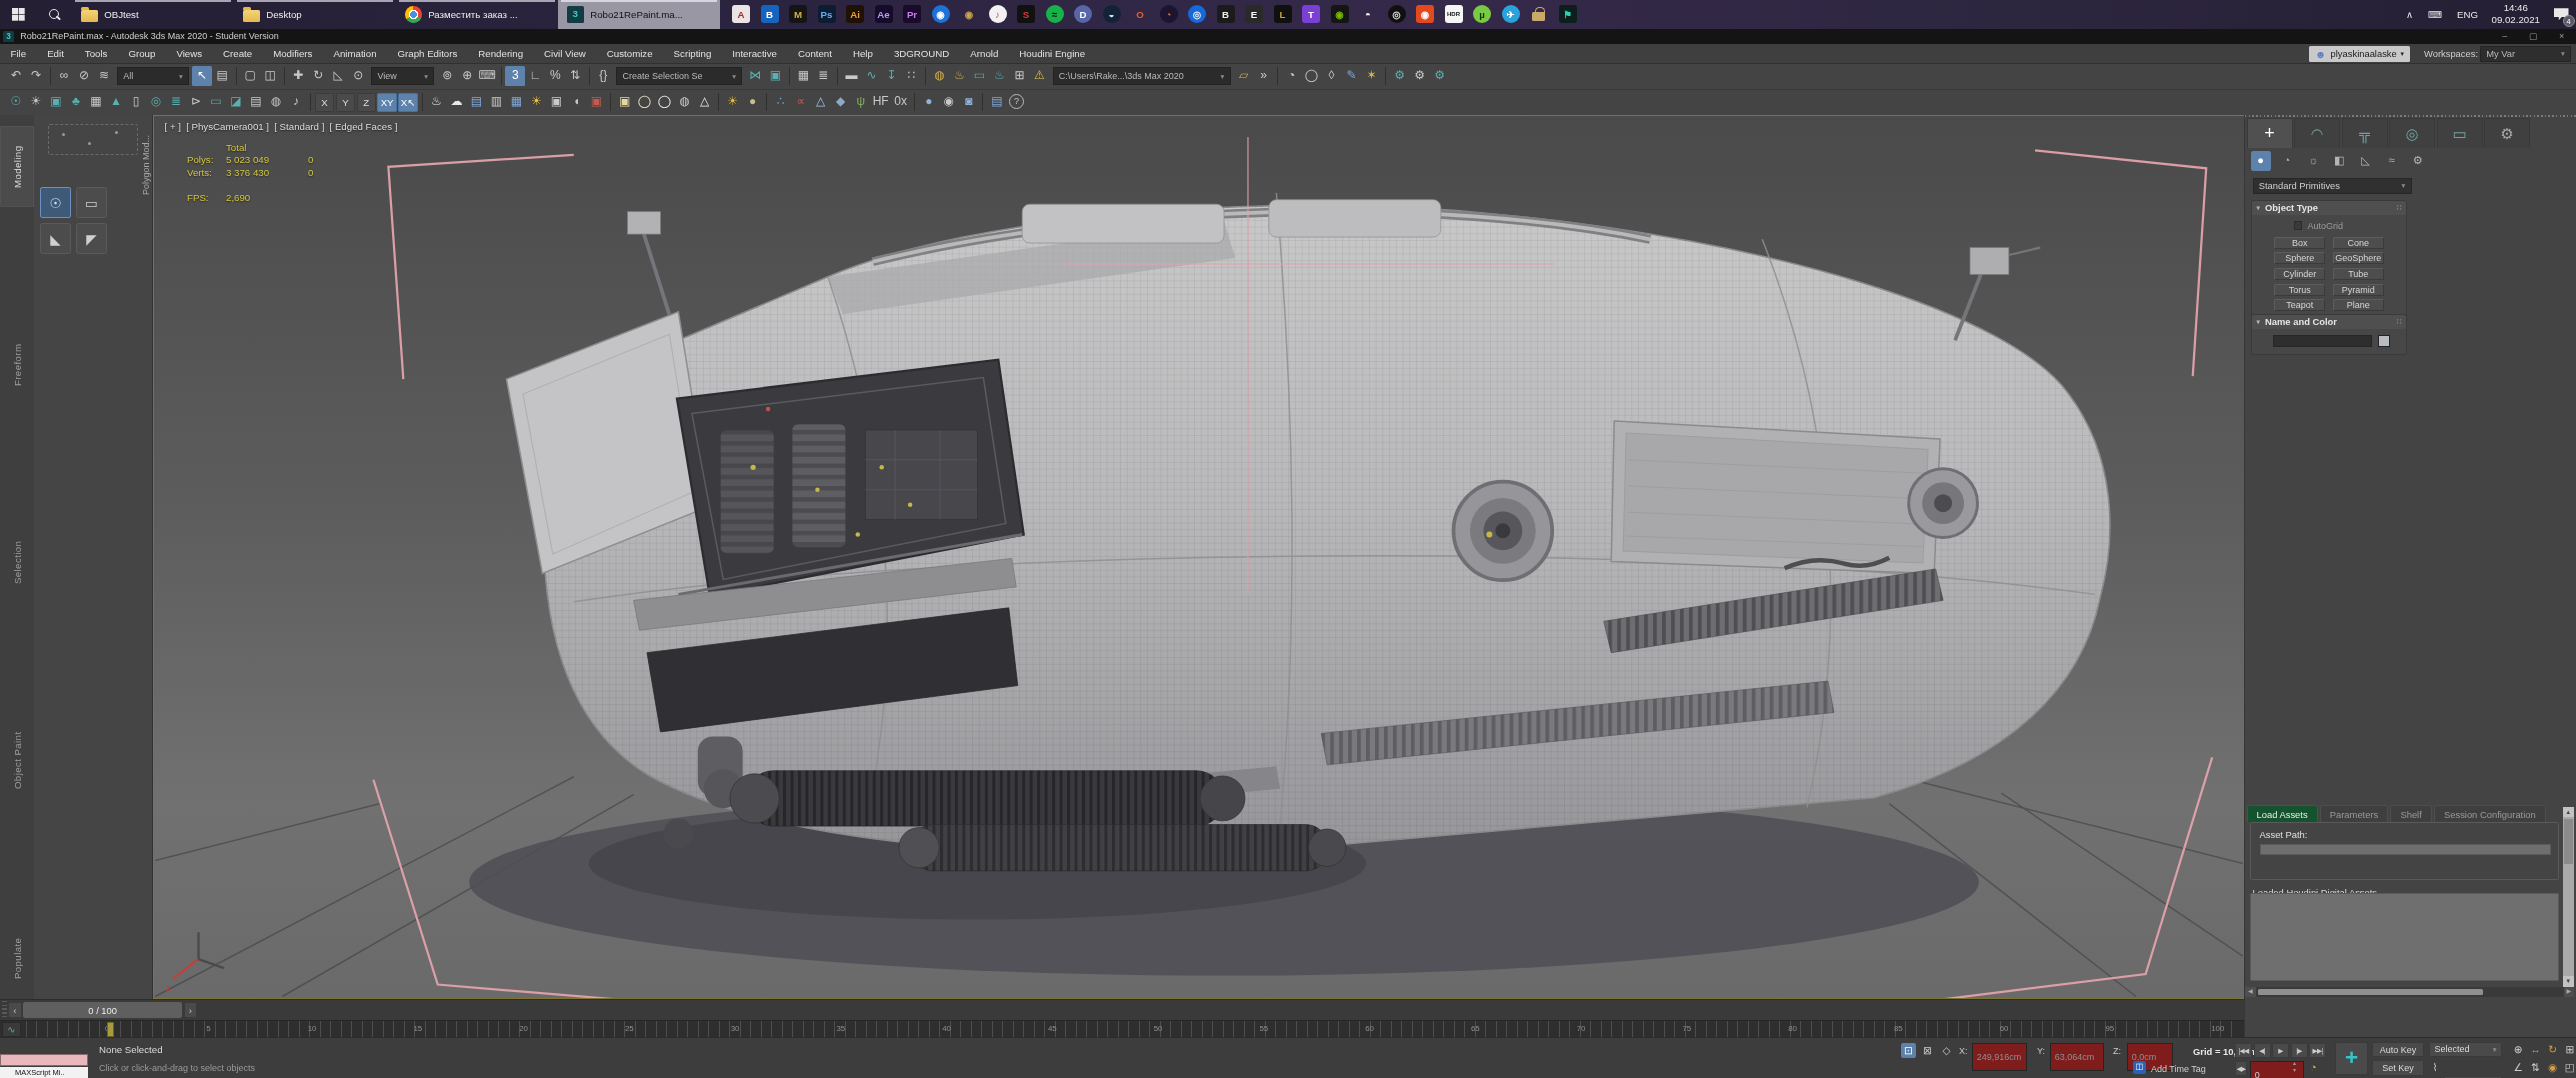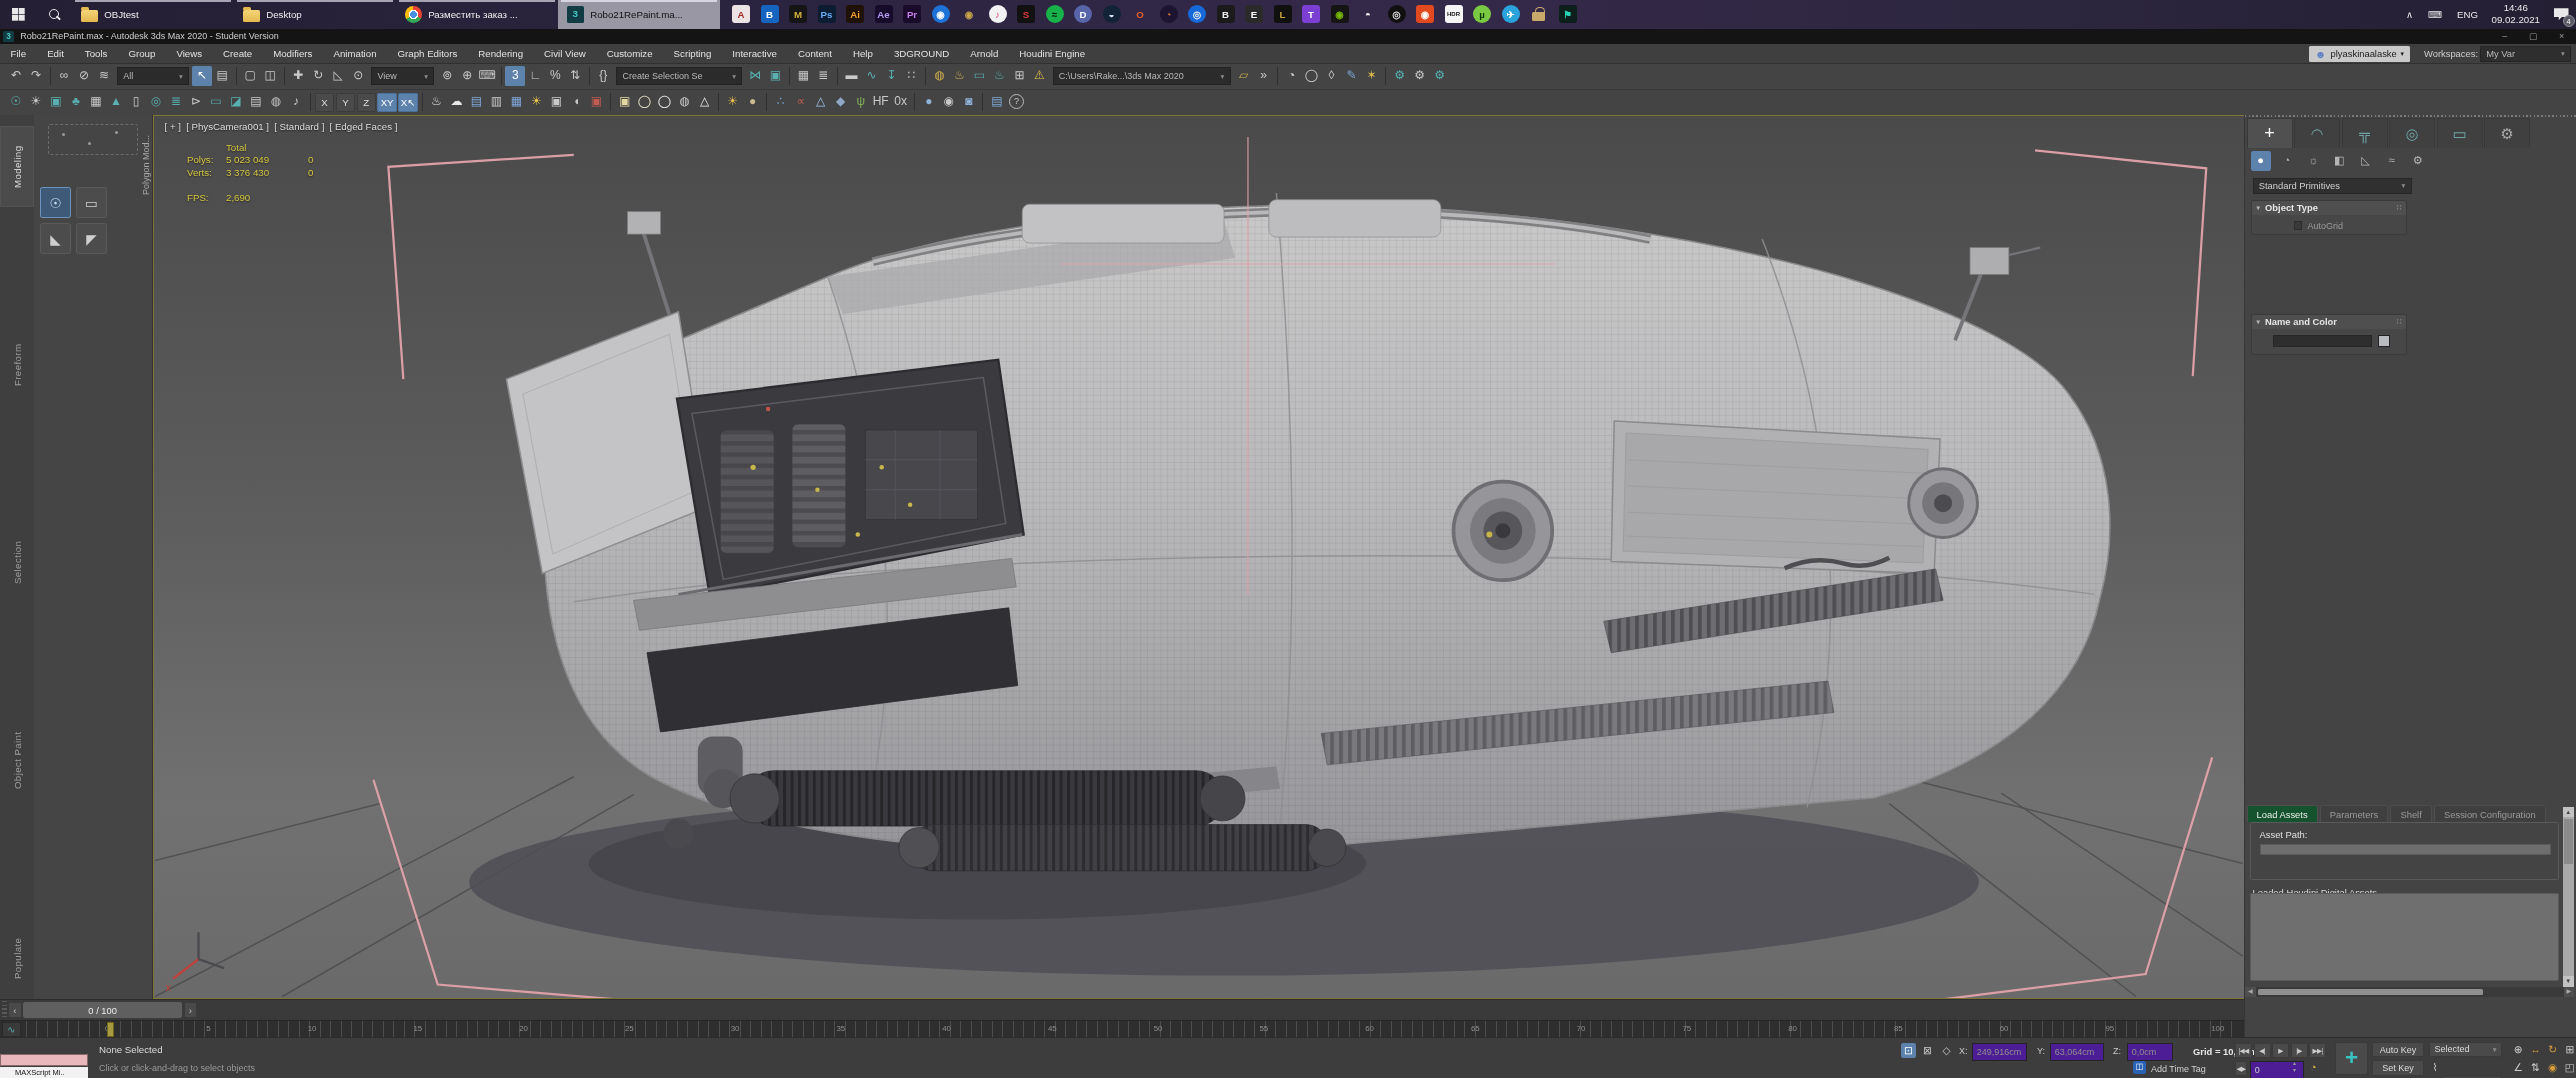--- a/index.html
+++ b/index.html
@@ -137,21 +137,21 @@
   
   #tl-fill{left:2244px;top:999px;width:332px;height:38px;background:#444;border-left:0.7px solid #363636}
 
   
   #statusbar{left:0;top:1037px;width:2576px;height:41px;background:#3d3d3d;border-top:0.7px solid #2c2c2c}
   #listener-pink{position:absolute;left:0;top:15.7px;width:88px;height:12.7px;background:#e9b8bc;border:0.7px solid #8a6a6d}
   #listener-white{position:absolute;left:0;top:28.5px;width:88px;height:12.7px;background:#f2f2f2;color:#111;font-size:7.5px;line-height:12px;padding-left:15px;white-space:nowrap;overflow:hidden}
   #sel-status{position:absolute;left:99px;top:6px;color:#dcdcdc;font-size:9.7px}
   #prompt{position:absolute;left:99px;top:25px;color:#9a9a9a;font-size:9px}
   .sb-lab{color:#c9c9c9;font-size:9px}
-  .numf{position:absolute;height:18px;background:#4c1d95;border:0.7px solid #242424;color:#8f8f8f;font-size:9px;display:flex;align-items:center;padding:0 3.7px}
+  .numf{position:absolute;height:28px;background:#7f1d1d;border:0.7px solid #242424;color:#8f8f8f;font-size:9px;display:flex;align-items:center;padding:0 3.7px}
   .sb-ic{position:absolute;width:15px;height:15px;text-align:center;line-height:15px;font-size:10.5px;color:#c9c9c9}
   .pb{position:absolute;width:17px;height:15px;background:#4a4a4a;border:0.7px solid #3a3a3a;border-radius:1.5px;color:#ccc;font-size:6.7px;text-align:center;line-height:13.5px;letter-spacing:-0.7px}
   .kbtn{position:absolute;height:15.7px;background:#4a4a4a;border:0.7px solid #3a3a3a;border-radius:1.5px;color:#dcdcdc;font-size:9px;text-align:center}
   #bigkey{position:absolute;left:2335px;top:3.7px;width:33px;height:33px;background:#4a4a4a;border:0.7px solid #3a3a3a;border-radius:2.2px;color:#39c2c2;font-size:22.5px;font-weight:bold;text-align:center;line-height:30px}
   #navgrid{position:absolute;left:2510px;top:3px;display:grid;grid-template-columns:repeat(4,16.5px);grid-auto-rows:17px;gap:0.7px}
   .nav-i{width:16.5px;height:16.5px;text-align:center;line-height:16.5px;font-size:10.5px;color:#cfcfcf}
 </style>
 </head>
 <body>
 
@@ -665,20 +665,33 @@
     <div class="rollout" style="top:85px">
       <div class="ro-head">
         <span class="ro-arrow">▾</span>
         <span>Object Type</span>
         <span class="ro-grip">∷</span>
       </div>
       <div id="ot-auto">
         <i></i>
         <span>AutoGrid</span>
       </div>
+      <div id="ot-grid" data-repeat="command_panel.object_type.buttons">
+          <span class="ot-btn">Box</span>
+          <span class="ot-btn">Cone</span>
+          <span class="ot-btn">Sphere</span>
+          <span class="ot-btn">GeoSphere</span>
+          <span class="ot-btn">Cylinder</span>
+          <span class="ot-btn">Tube</span>
+          <span class="ot-btn">Torus</span>
+          <span class="ot-btn">Pyramid</span>
+          <span class="ot-btn">Teapot</span>
+          <span class="ot-btn">Plane</span>
+          <span class="ot-btn">TextPlus</span>
+        </div>
     </div>
 
     <div class="rollout" style="top:199px">
       <div class="ro-head">
         <span class="ro-arrow">▾</span>
         <span>Name and Color</span>
         <span class="ro-grip">∷</span>
       </div>
       <div id="nc-row">
         <span id="nc-field"></span>

